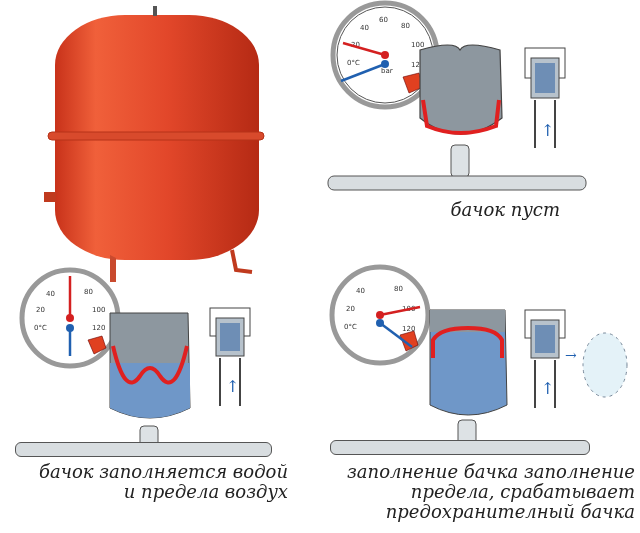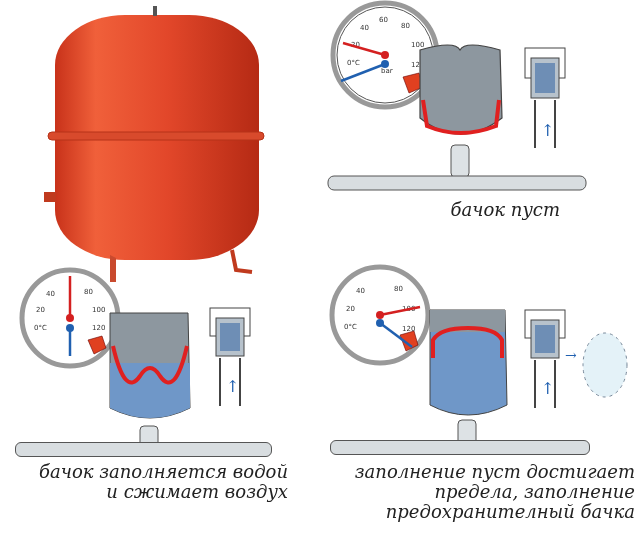--- a/index.html
+++ b/index.html
@@ -90,21 +90,21 @@
     <rect x="6" y="10" width="28" height="38" fill="#b7c2cc" stroke="#444"></rect>
     <rect x="10" y="15" width="20" height="28" fill="#6e8eb5"></rect>
     <line x1="10" y1="50" x2="10" y2="98" stroke="#444" stroke-width="2"></line>
       <line x1="30" y1="50" x2="30" y2="98" stroke="#444" stroke-width="2"></line>
     <text x="16" y="84" fill="#2060b0" font-size="16">↑</text>
   </g>
 </svg>
 <div class="abs" style="left:15px;top:442px;width:255px;height:13px;border:1px solid #555;border-radius:6px;background:#d8dde0"></div>
 <div class="caption" style="left:18px;top:462px;width:270px;">
   <div>бачок заполняется водой</div>
-  <div>и сжимает воздух</div>
+  <div>и предела воздух</div>
 </div>
 
 <svg style="left:320px;top:270px" width="320" height="180">
   <g transform="translate(60,45)">
     <circle r="48" fill="#fff" stroke="#999" stroke-width="5"></circle>
     <text class="gt" x="-24" y="-22">40</text>
       <text class="gt" x="14" y="-24">80</text>
     <text class="gt" x="-34" y="-4">20</text>
       <text class="gt" x="22" y="-4">100</text>
     <text class="gt" x="-36" y="14">0°C</text>
@@ -125,16 +125,16 @@
     <rect x="10" y="15" width="20" height="28" fill="#6e8eb5"></rect>
     <line x1="10" y1="50" x2="10" y2="98" stroke="#444" stroke-width="2"></line>
       <line x1="30" y1="50" x2="30" y2="98" stroke="#444" stroke-width="2"></line>
     <text x="16" y="84" fill="#2060b0" font-size="16">↑</text>
     <text x="40" y="50" fill="#2060b0" font-size="14">→</text>
   </g>
   <ellipse cx="285" cy="95" rx="22" ry="32" fill="#e4f2f8" stroke="#789" stroke-dasharray="3 4"></ellipse>
 </svg>
 <div class="abs" style="left:330px;top:440px;width:258px;height:13px;border:1px solid #555;border-radius:6px;background:#d8dde0"></div>
 <div class="caption" style="left:305px;top:462px;width:330px;">
-  <div>заполнение пуст достигает</div>
-  <div>предела, заполнение</div>
+  <div>заполнение бачка заполнение</div>
+  <div>предела, срабатывает</div>
   <div>предохранителный бачка</div>
 </div>
 
 </body></html>

